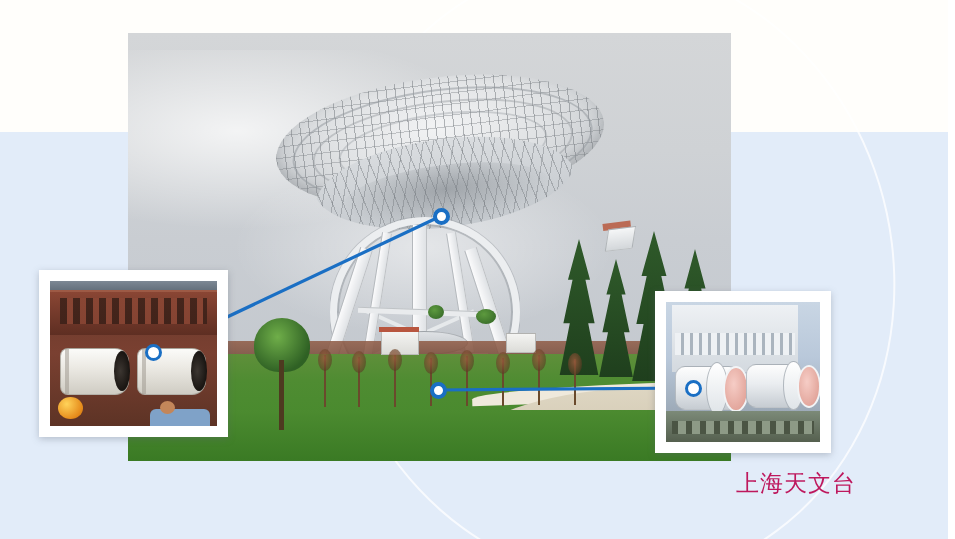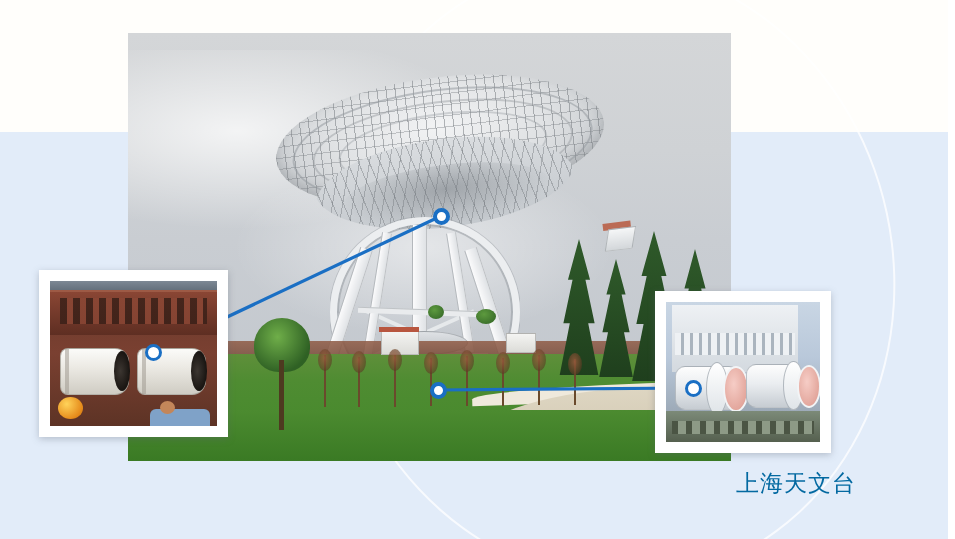--- a/index.html
+++ b/index.html
@@ -382,21 +382,21 @@
   .marker.ring-thick { border: 4px solid #1a6fc4; }
   .marker.ring-thin  { border: 3px solid #1a6fc4; }
 
   
   .caption {
     position: absolute;
     left: 736px; top: 468px;
     font-family: Liberation Mono, monospace;
     font-size: 23px;
     letter-spacing: 1px;
-    color: #0369a1;
+    color: #be185d;
     white-space: nowrap;
   }
 </style>
 </head>
 <body>
 
 <div id="slide">
 
   <div class="bg-white-top"></div>
   <div class="bg-blue-band"></div>

